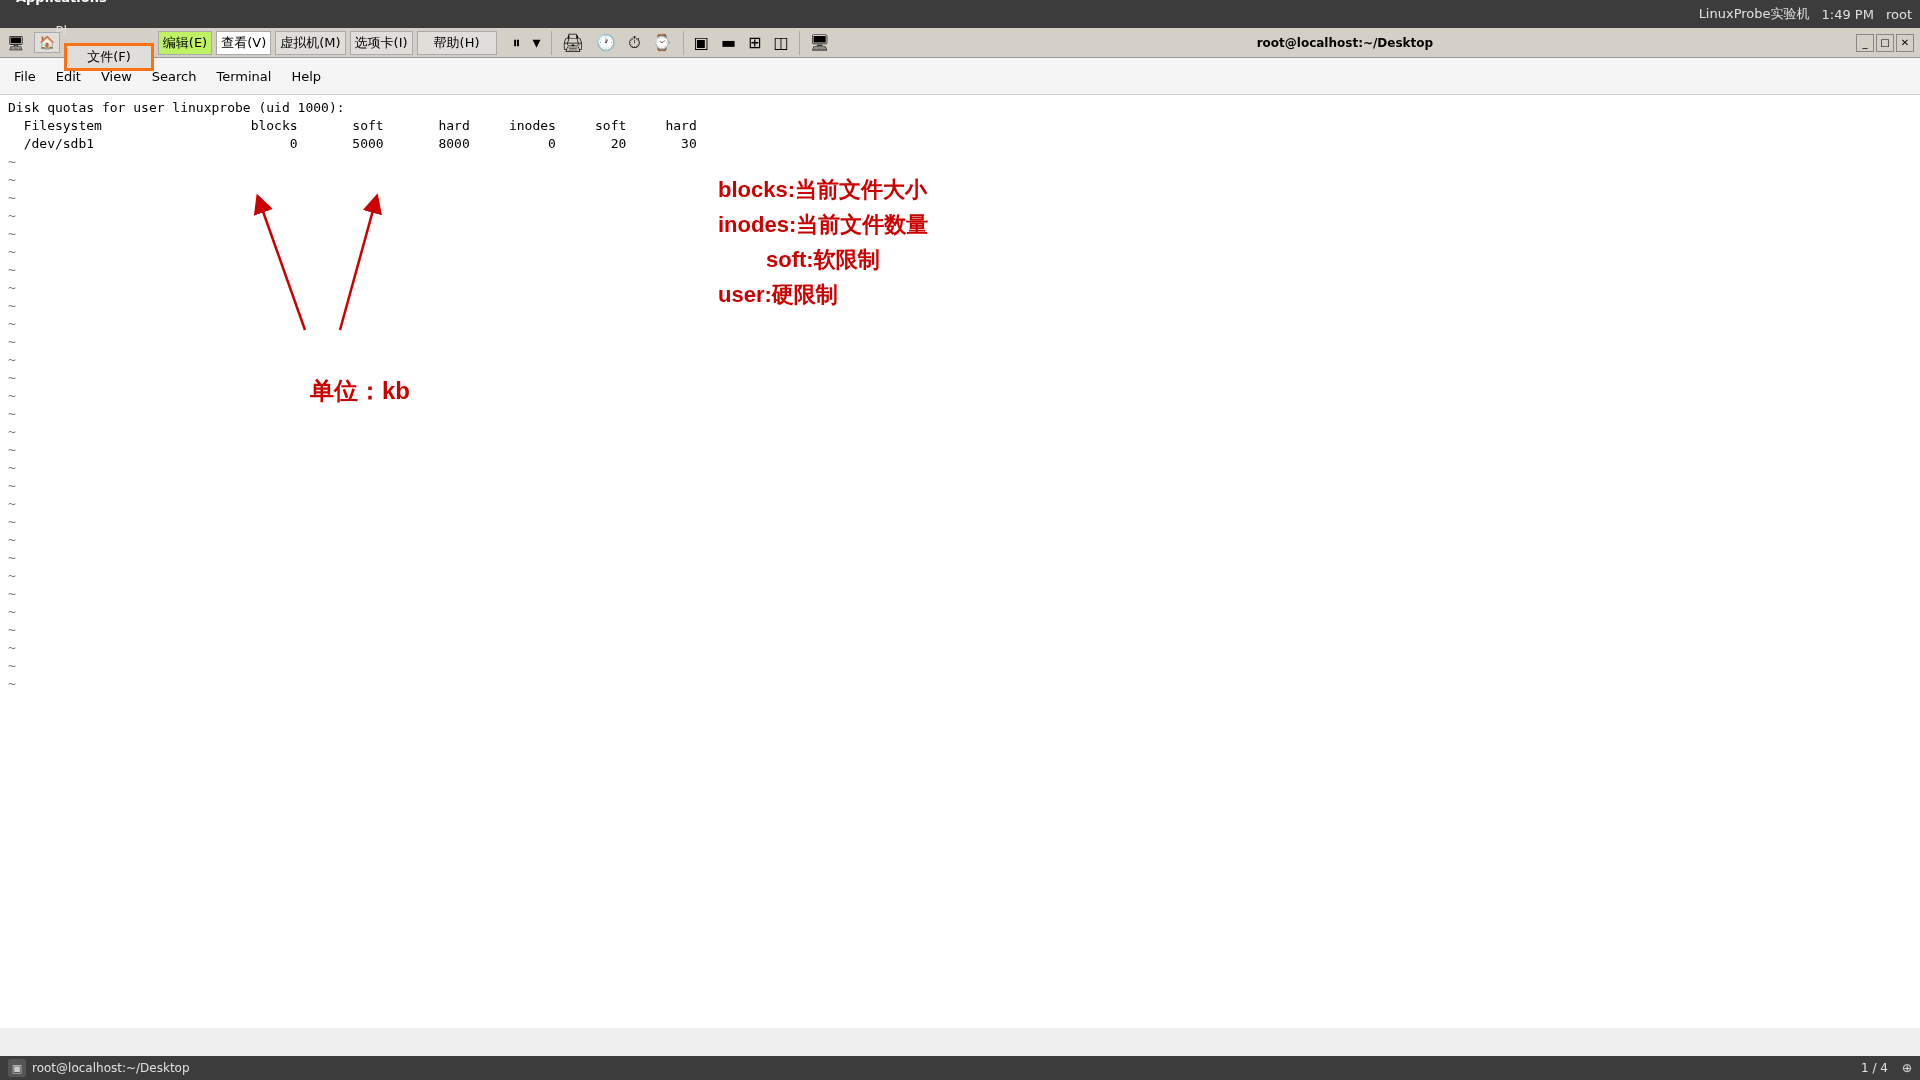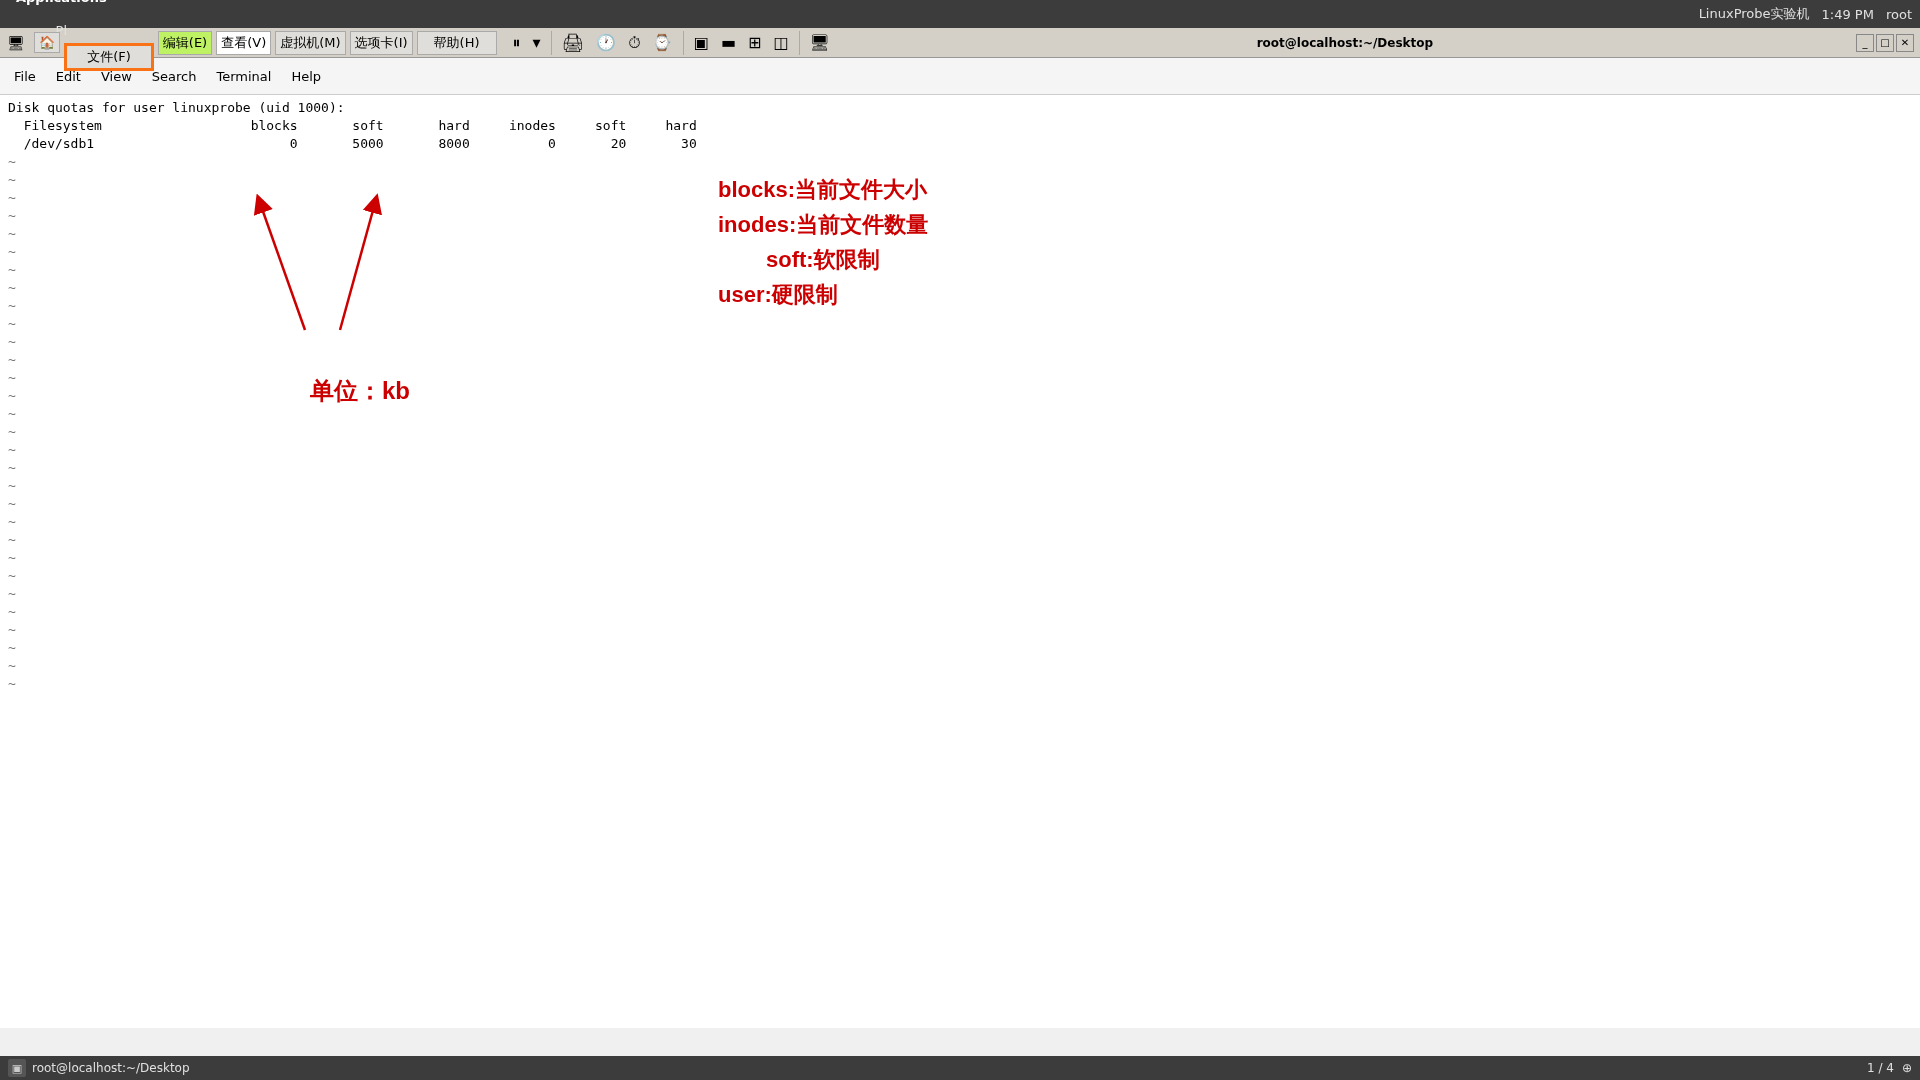--- a/index.html
+++ b/index.html
@@ -173,21 +173,21 @@
       padding: 0 8px;
       color: #e0e0e0;
       font-size: 12px;
       position: absolute;
       bottom: 0;
     }
     #status-bar .status-right {
       margin-left: auto;
       display: flex;
       align-items: flex-end;
-      gap: 8px;
+      gap: 14px;
     }
     .status-icon {
       width: 18px;
       height: 18px;
       background: #555;
       border-radius: 2px;
       display: flex;
       align-items: center;
       justify-content: center;
       font-size: 11px;

